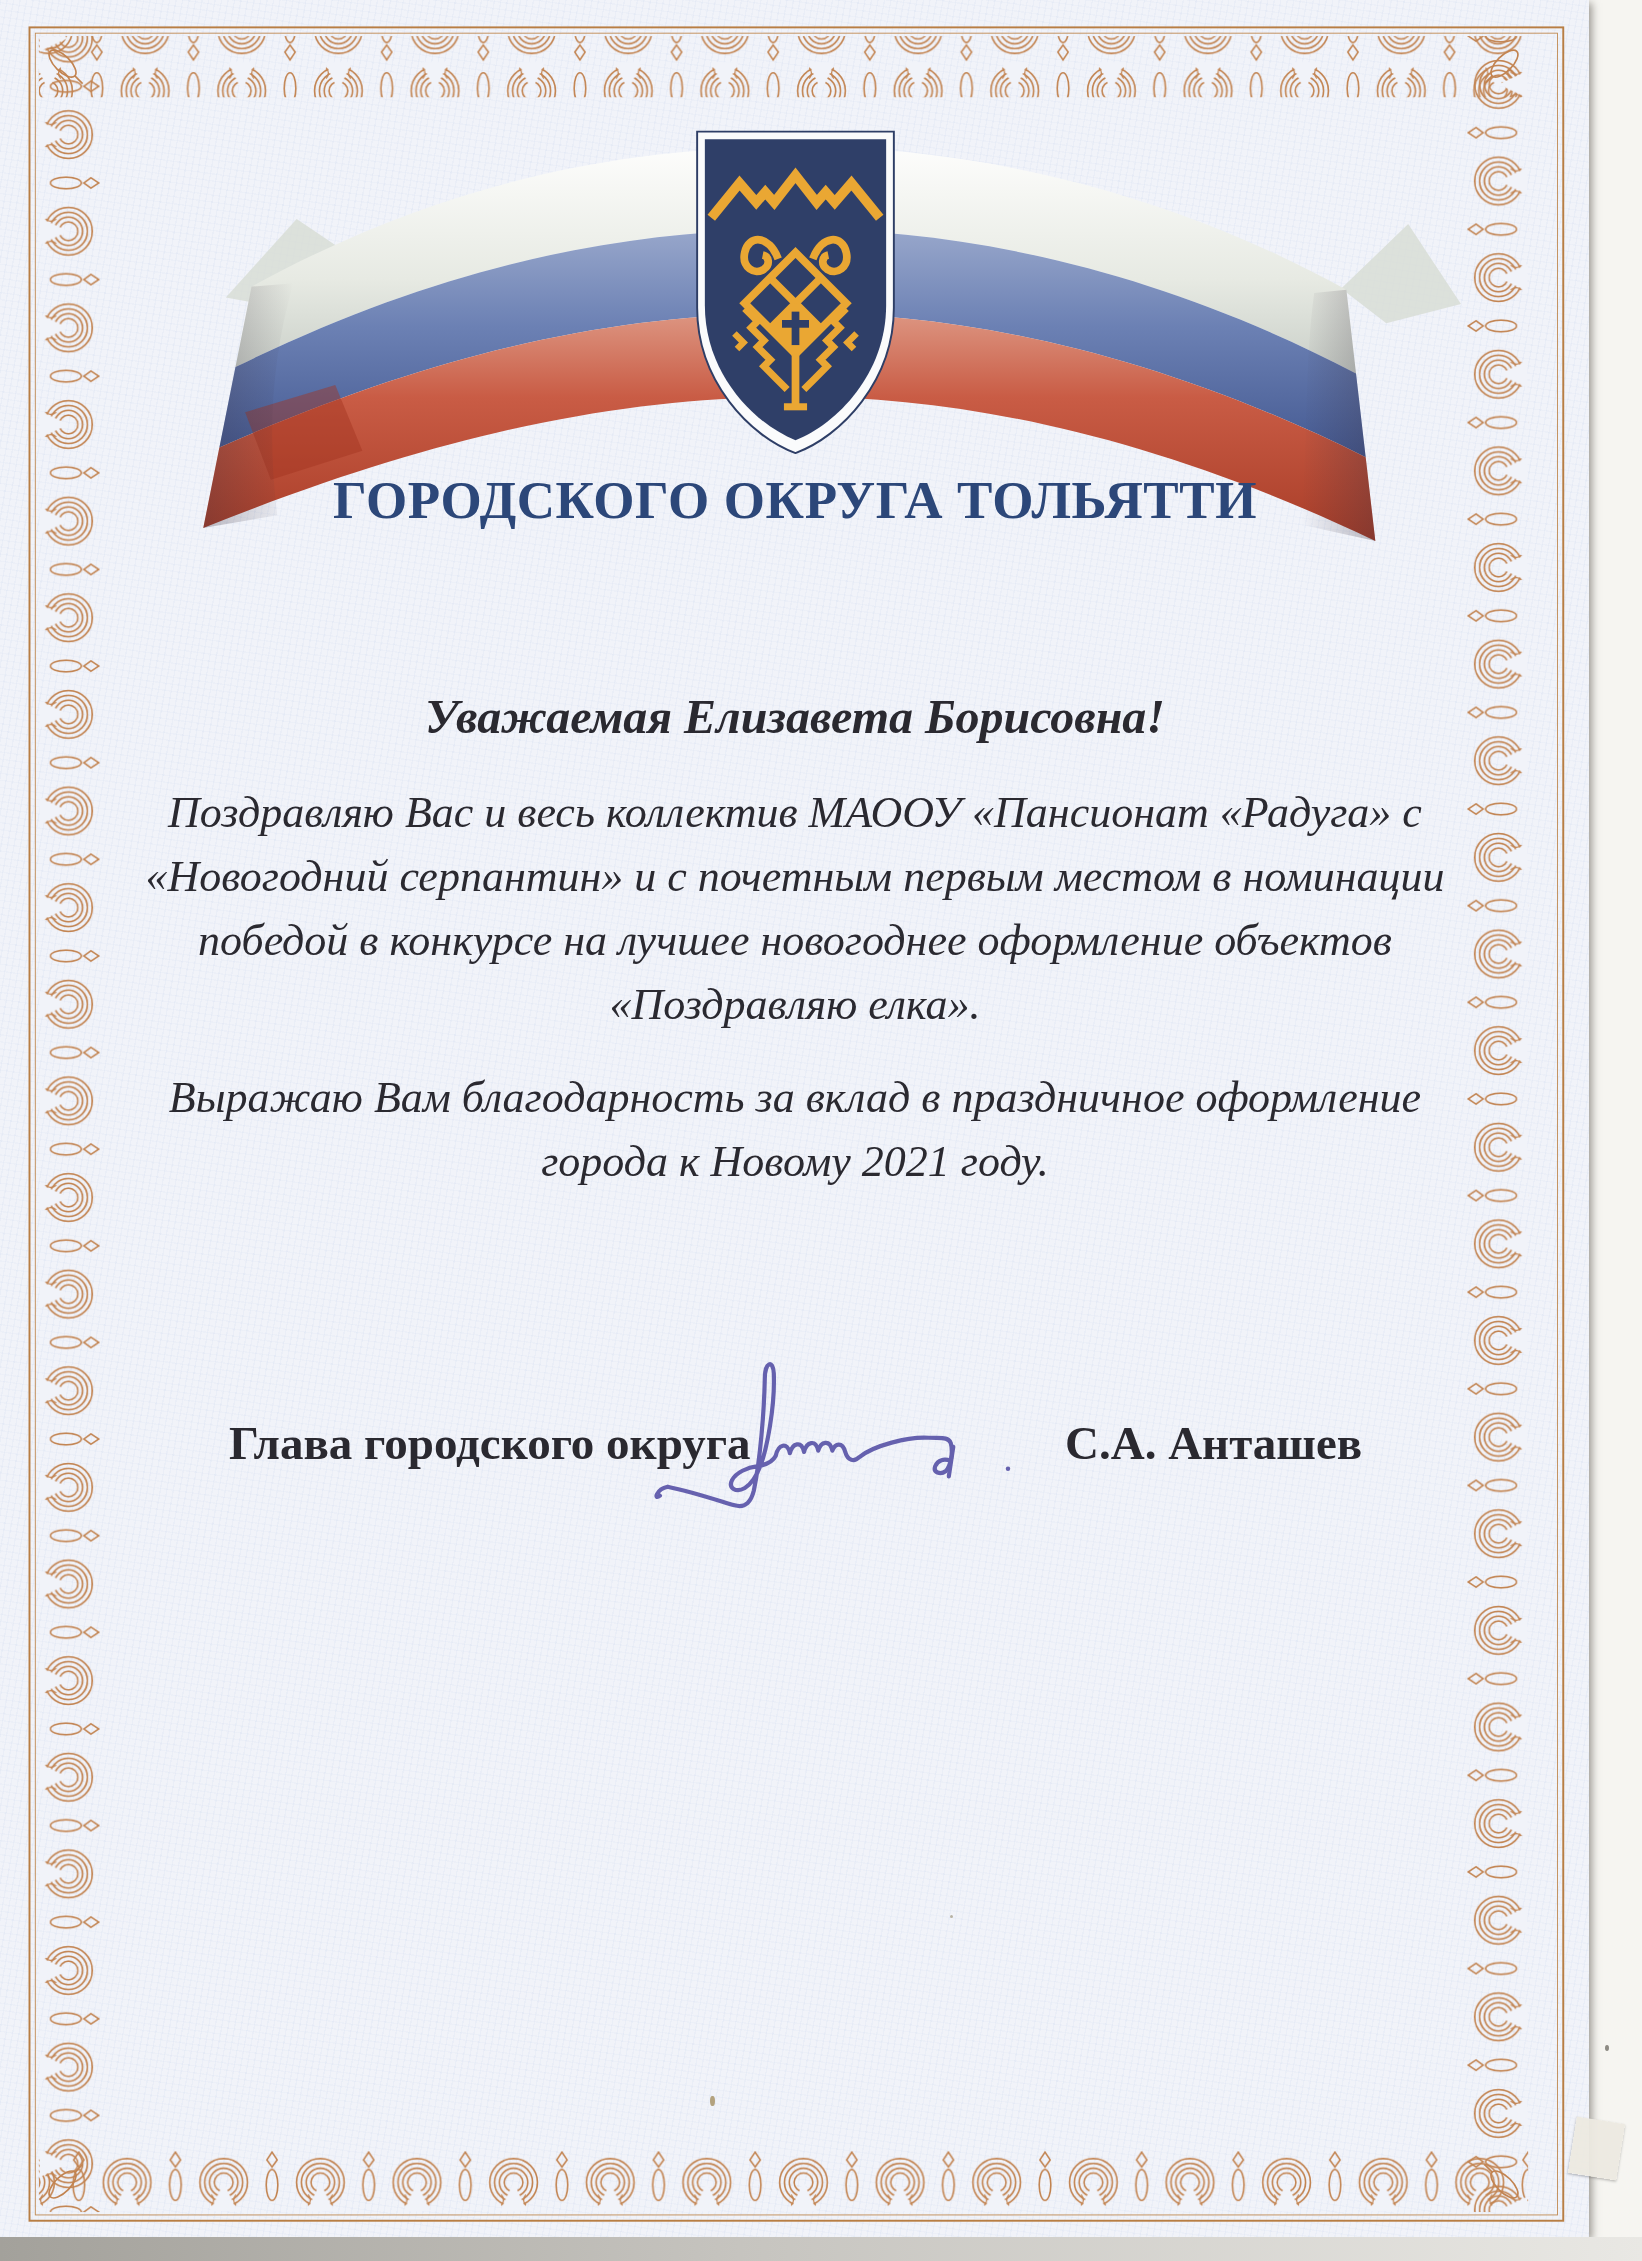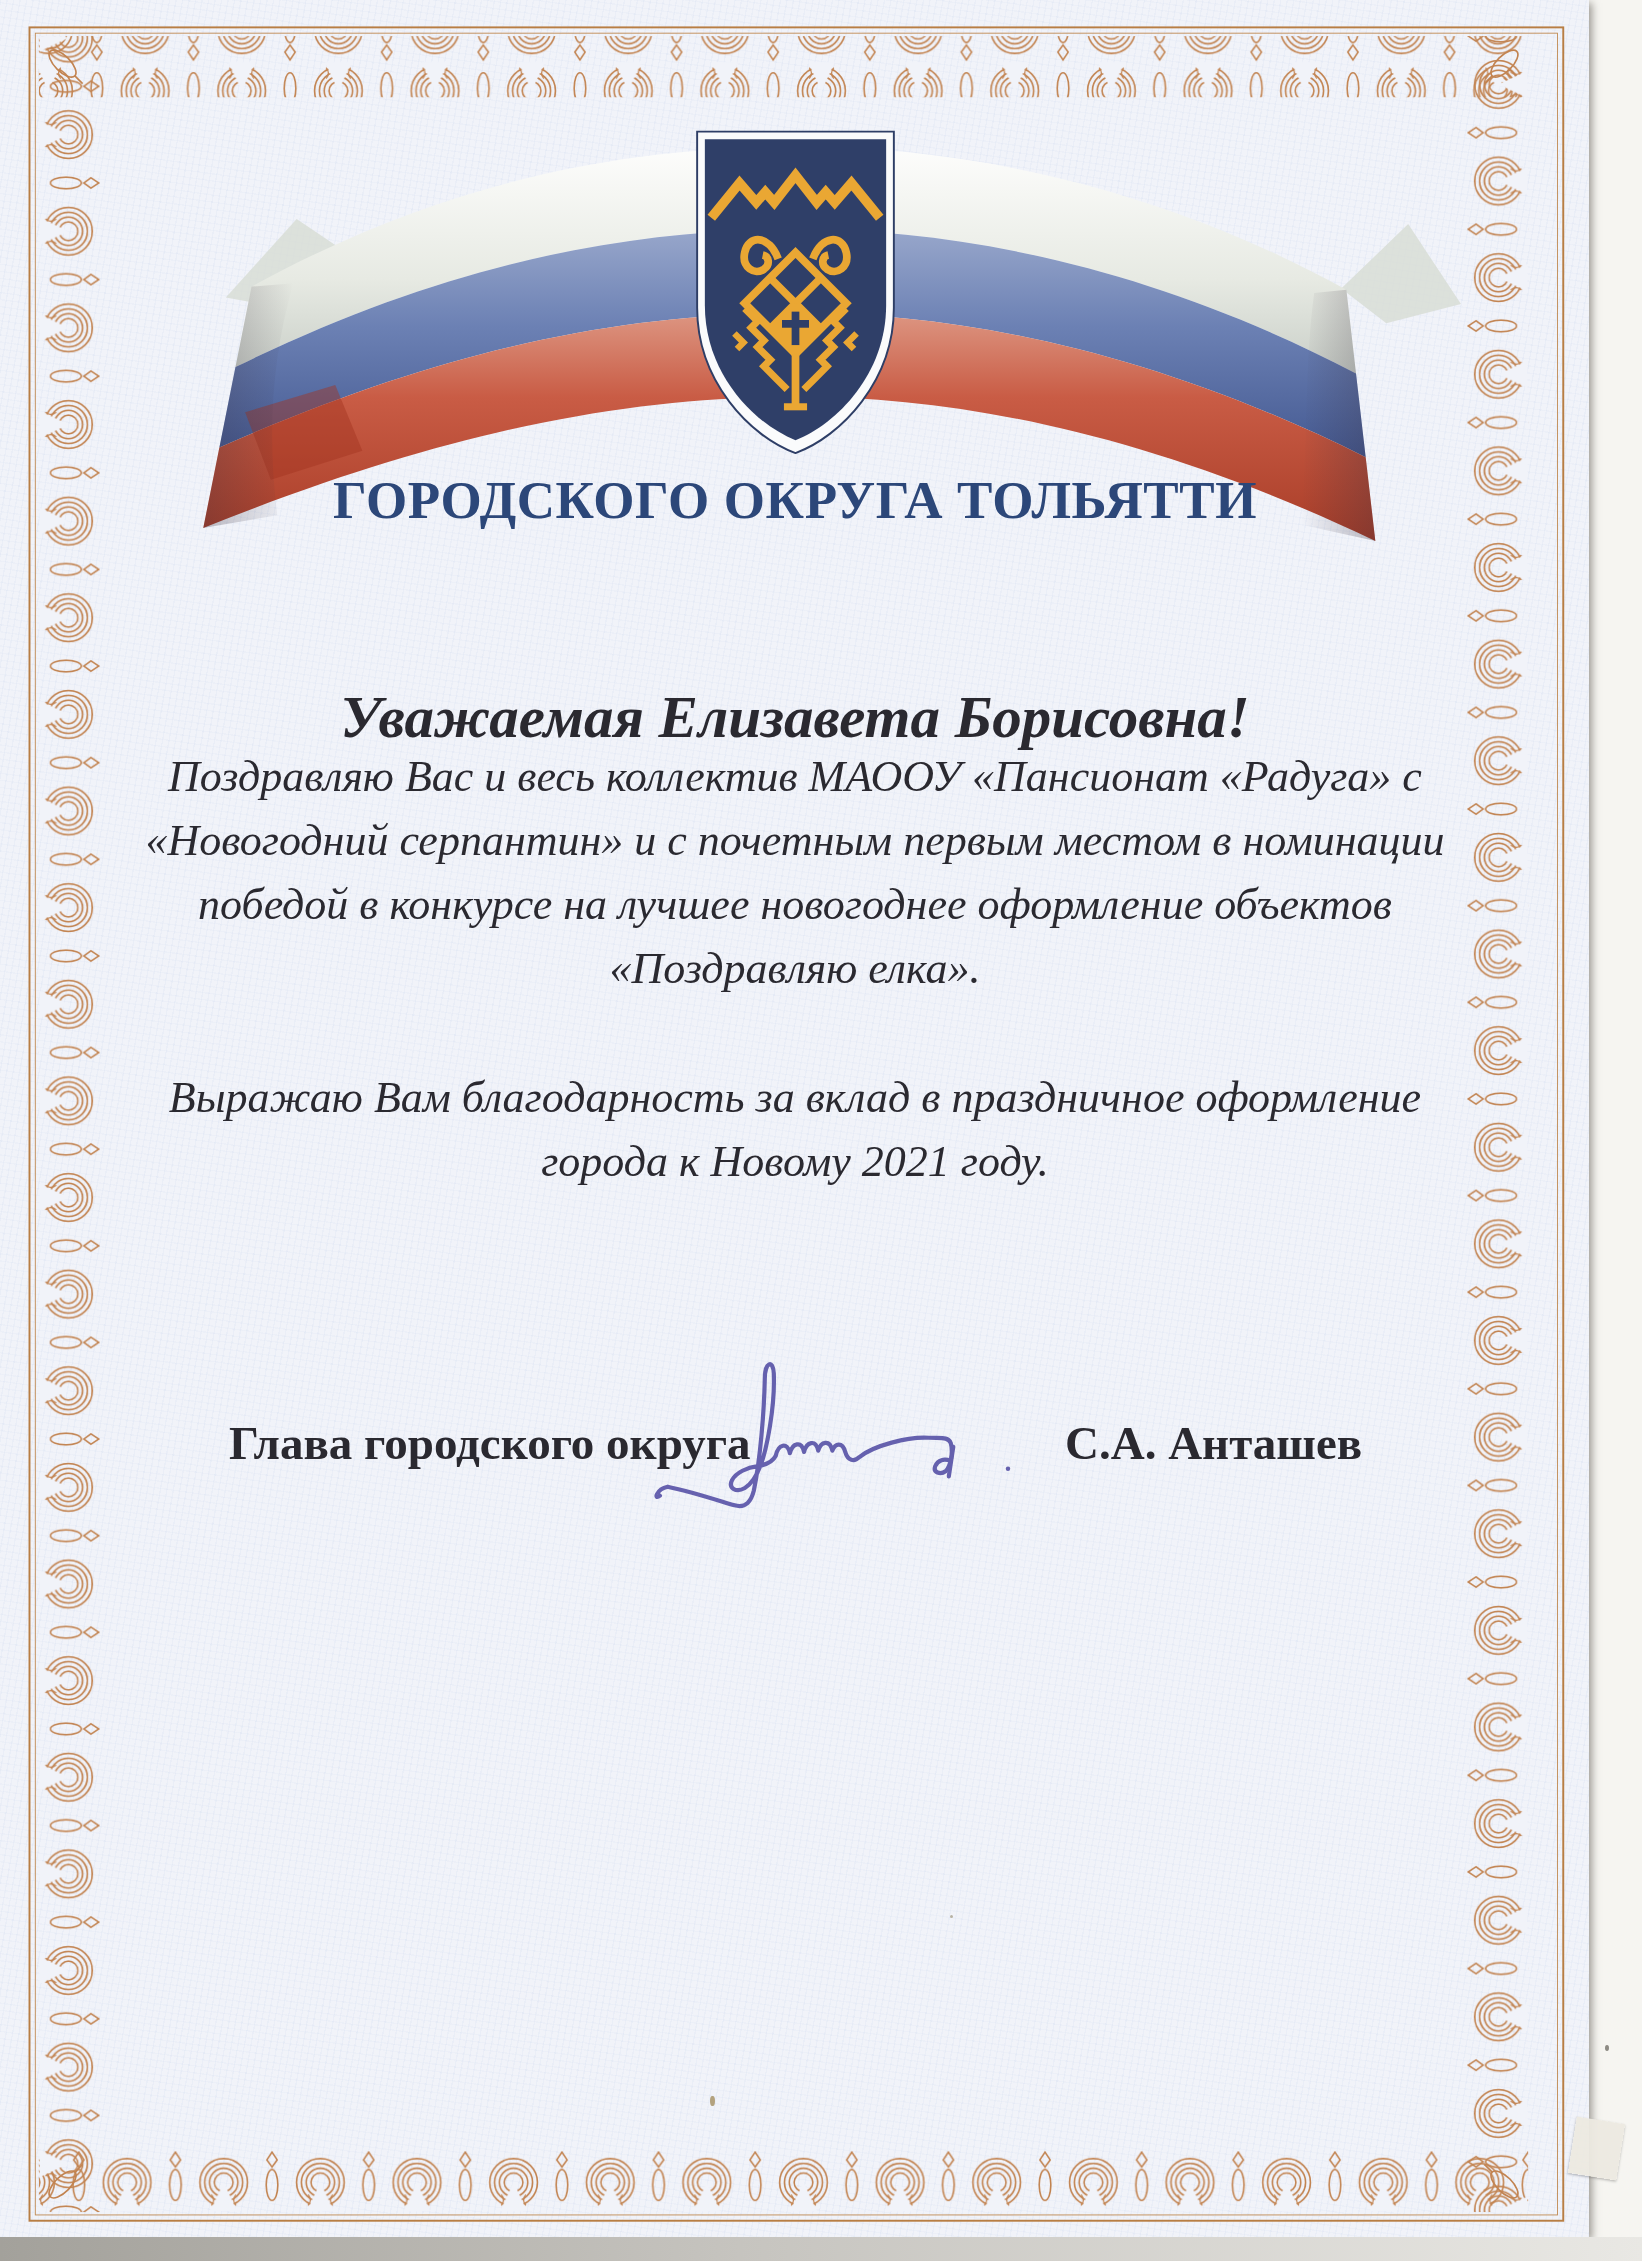--- a/index.html
+++ b/index.html
@@ -27,24 +27,24 @@
   .sign-svg    { left:638px;  top:1340px; }
 
   .content { position:absolute; left:76px; top:0; width:1438px; text-align:center; color:#2a2930; }
 
   .org-header { position:absolute; top:473px; width:100%; line-height:54px;
                 font-weight:bold; color:#2c4779; }
   .org-line1 { font-size:53px; letter-spacing:2.6px; }
   .org-line2 { font-size:53px; letter-spacing:0.6px; }
 
   .greeting { position:absolute; top:685px; width:100%; line-height:64px;
-              font-size:59px; font-weight:bold; font-style:italic; }
+              font-size:48px; font-weight:bold; font-style:italic; }
 
   .para { position:absolute; width:100%; line-height:64px; font-size:44px; font-style:italic; }
-  .para-1 { top:745px; }
+  .para-1 { top:781px; }
   .para-2 { top:1066px; }
 
   .sig-row { position:absolute; top:1414px; width:100%; height:58px; line-height:58px;
              font-size:47px; font-weight:bold; text-align:left; }
   .sig-title { position:absolute; left:153px; }
   .sig-name  { position:absolute; left:989px; }
 
   
   .scan-strip-bottom { position:absolute; left:0; top:2237px; width:1643px; height:24.5px;
       background:linear-gradient(90deg,#a3a19b 0%,#c6c4bf 45%,#e9e8e4 100%); }

